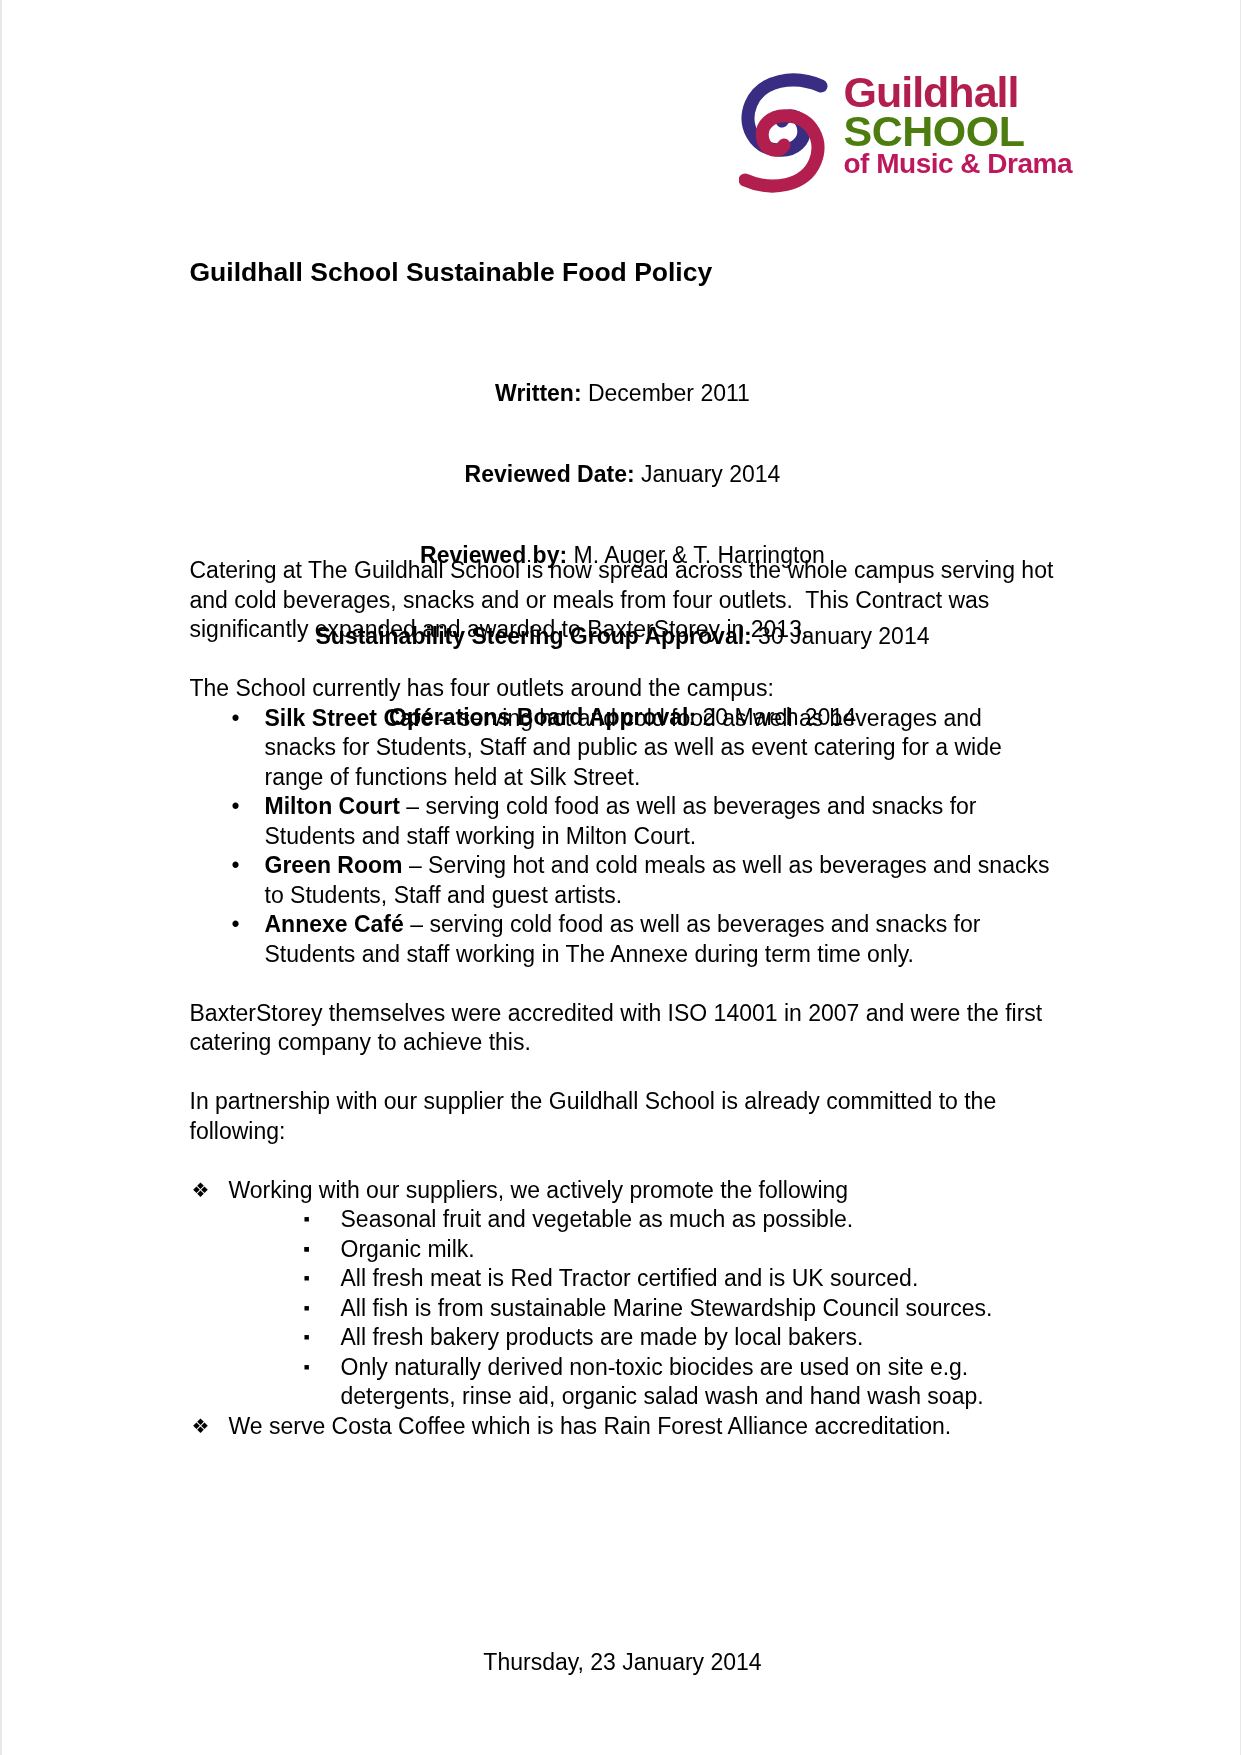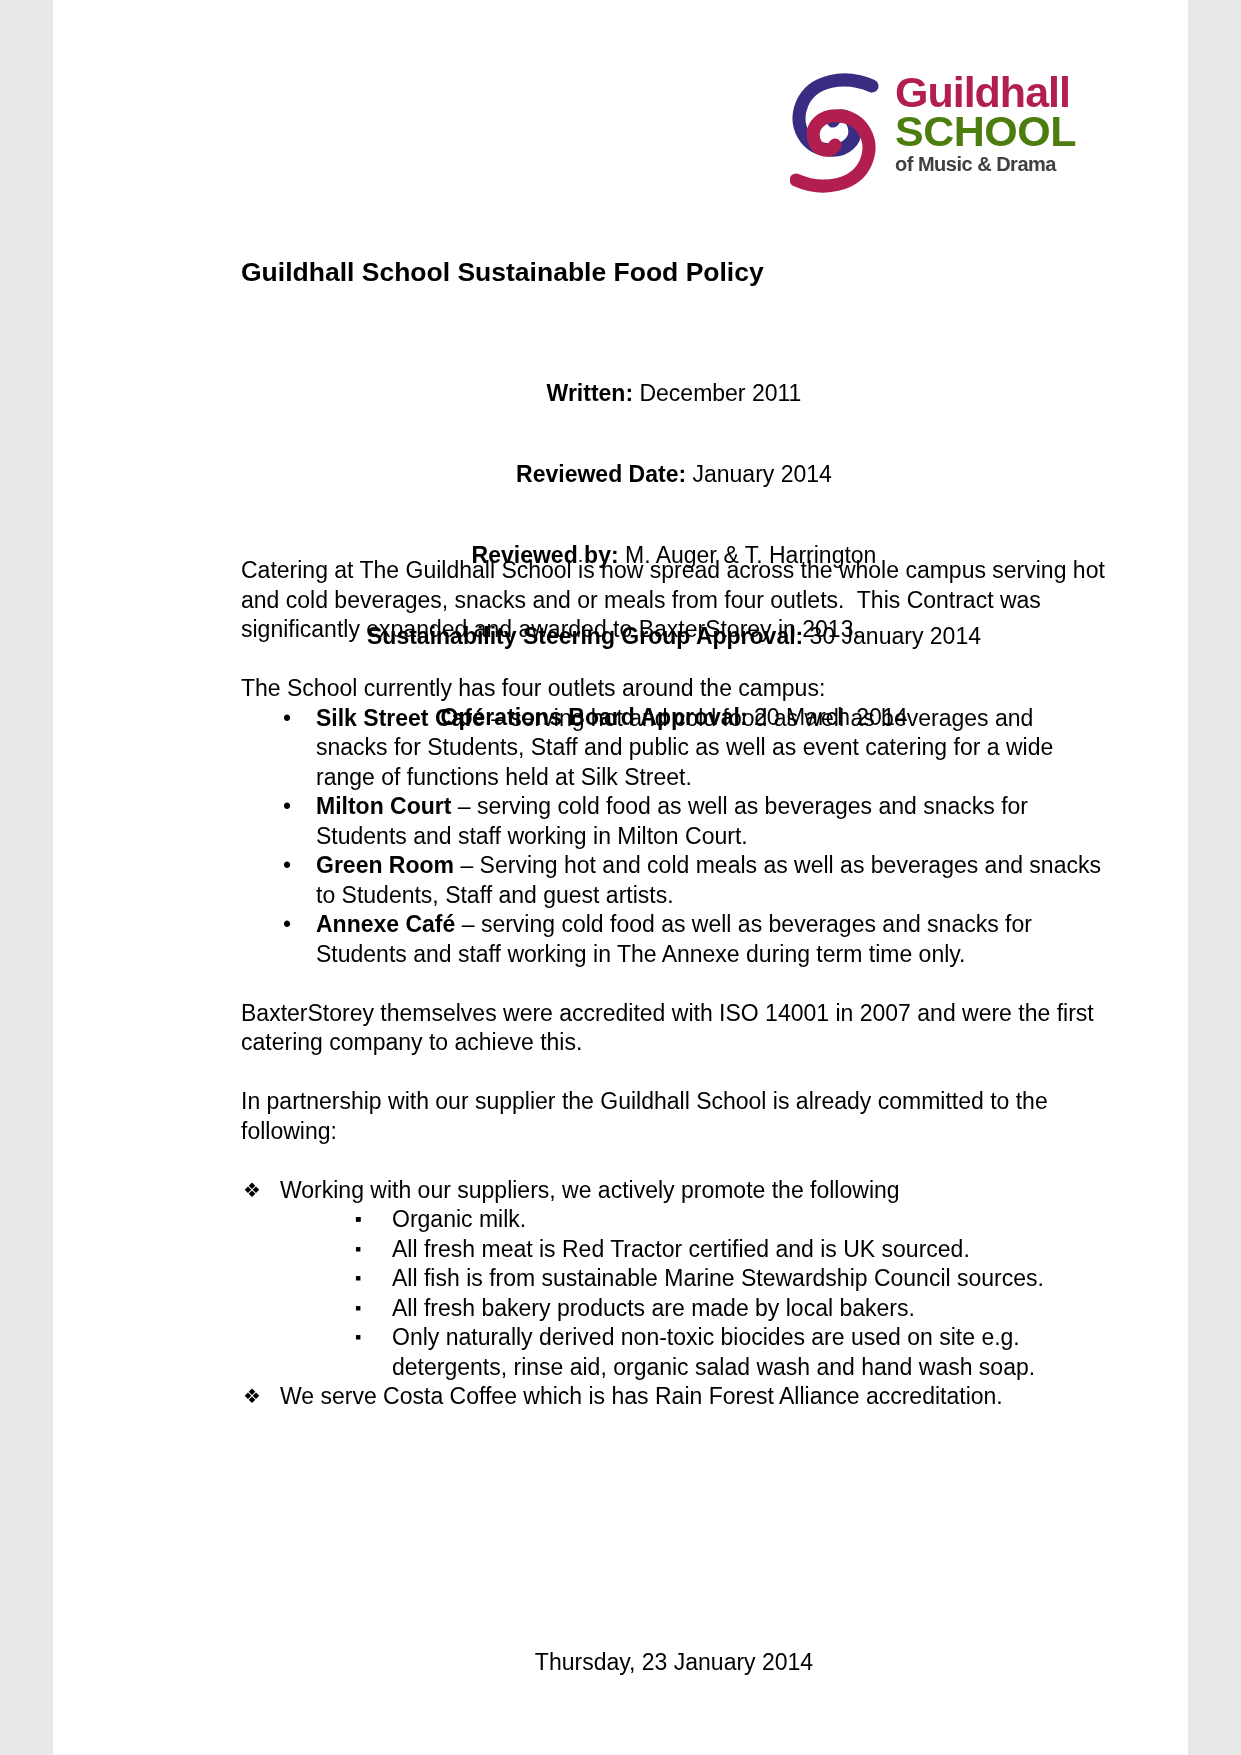--- a/index.html
+++ b/index.html
@@ -1,36 +1,36 @@
 <!DOCTYPE html>
 <html><head>
 <meta charset="utf-8">
 <style>
   html,body { margin:0; padding:0; background:#e8e8e8; }
   .page {
     position:relative;
-    width:1135px; height:1755px;
+    width:1238px; height:1755px;
     margin:0 auto;
     background:#ffffff;
     overflow:hidden;
     font-family:"Liberation Sans", sans-serif;
     font-size:23px;
     line-height:29.5px;
     color:#000;
     text-decoration:underline;
   }
   .pre { white-space:pre-wrap; }
 
   
   .logo { position:absolute; top:72px; left:737px; display:flex; gap:9px; }
   .logo-swirl svg { display:block; }
   .logo-text { display:flex; flex-direction:column; }
   .logo-line1 { font-size:43px; line-height:40px; font-weight:bold; letter-spacing:-1px; color:#b21f4e; }
   .logo-line2 { font-size:43px; line-height:38px; font-weight:bold; letter-spacing:-0.5px; color:#4d7c0f; }
-  .logo-line3 { font-size:20px; line-height:28px; font-weight:bold; letter-spacing:-0.5px; color:#404040; }
+  .logo-line3 { font-size:28px; line-height:28px; font-weight:bold; letter-spacing:-0.5px; color:#be185d; }
 
   
   .doc-title {
     position:absolute; top:256px; left:188px; width:866px;
     text-align:left; font-weight:bold; font-size:26.5px; line-height:32px;
   }
   .meta {
     position:absolute; top:326px; left:188px; width:866px;
     text-align:center; line-height:27px;
   }
@@ -105,21 +105,21 @@
     </ul>
 
     <p class="pre sp">BaxterStorey themselves were accredited with ISO 14001 in 2007 and were the first catering company to achieve this.</p>
 
     <p class="pre sp">In partnership with our supplier the Guildhall School is already committed to the following:</p>
 
     <ul class="blist commit">
       <li>
         <span class="marker">❖</span><span class="pre">Working with our suppliers, we actively promote the following</span>
         <ul class="blist sub">
-          <li><span class="marker">▪</span></li>
+          <li><span class="marker">▪</span><span class="pre">Seasonal fruit and vegetable as much as possible.</span></li>
           <li><span class="marker">▪</span></li>
           <li><span class="marker">▪</span><span class="pre">Organic milk.</span></li>
           <li><span class="marker">▪</span><span class="pre">All fresh meat is Red Tractor certified and is UK sourced.</span></li>
           <li><span class="marker">▪</span><span class="pre">All fish is from sustainable Marine Stewardship Council sources.</span></li>
           <li><span class="marker">▪</span><span class="pre">All fresh bakery products are made by local bakers.</span></li>
           <li><span class="marker">▪</span><span class="pre">Only naturally derived non-toxic biocides are used on site e.g. detergents, rinse aid, organic salad wash and hand wash soap.</span></li>
         </ul>
       </li>
       <li>
         <span class="marker">❖</span><span class="pre">We serve Costa Coffee which is has Rain Forest Alliance accreditation.</span>

